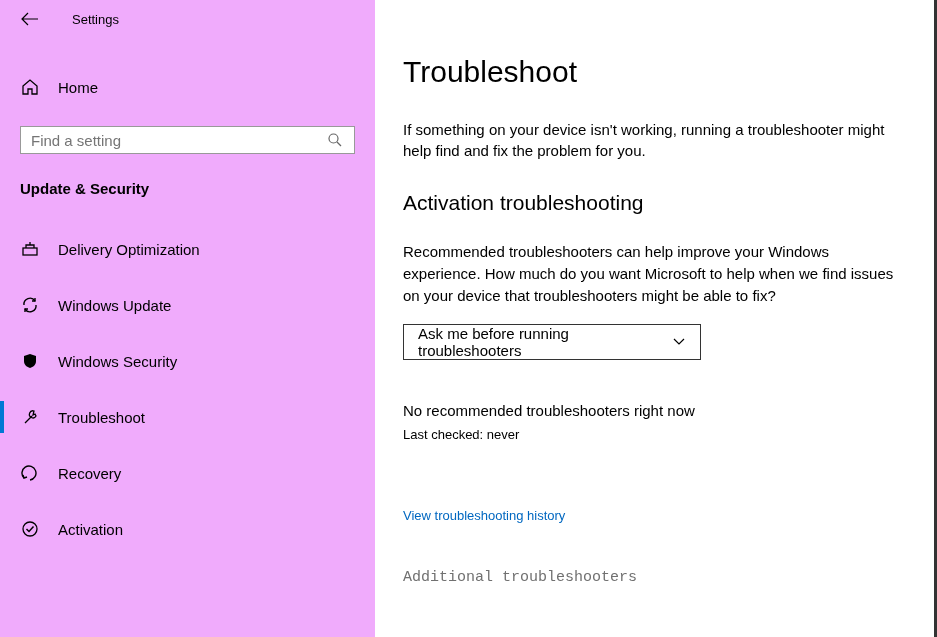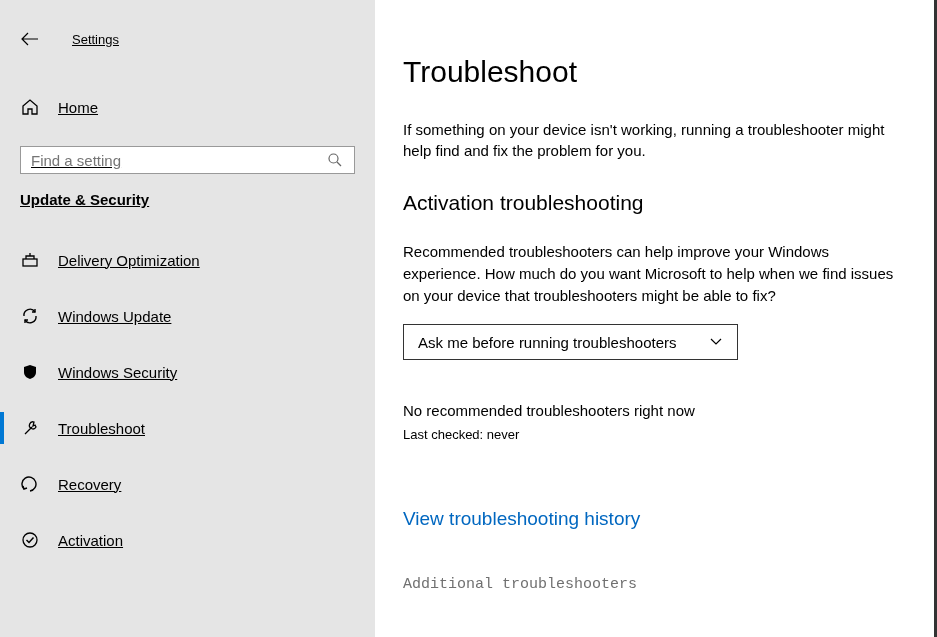--- a/index.html
+++ b/index.html
@@ -6,25 +6,24 @@
     body {
       font-family: 'Segoe UI', Tahoma, sans-serif;
       width: 937px;
       height: 637px;
       display: flex;
       background: #ffffff;
       overflow: hidden;
     }
     .sidebar {
       width: 375px;
-      background: #e5e5e5;
+      background: #f0abfc;
       display: flex;
       flex-direction: column;
-      padding-top: 24px;
-      text-decoration: underline;
+      padding-top: 4px;
     }
     .header-row {
       display: flex;
       align-items: center;
       height: 30px;
       padding-left: 20px;
     }
     .back-arrow {
       width: 20px;
       height: 20px;
@@ -67,21 +66,21 @@
       font-family: inherit;
     }
     .search-icon-slot {
       width: 18px; height: 18px; display: flex; align-items: center; justify-content: center;
     }
     .section-label {
       font-size: 15px;
       font-weight: 600;
       color: #000;
       padding: 0 20px;
-      margin-top: 17px;
+      margin-top: 26px;
       margin-bottom: 24px;
     }
     .nav-item {
       display: flex;
       align-items: center;
       height: 56px;
       padding: 0 20px;
       cursor: pointer;
       position: relative;
     }
@@ -122,21 +121,21 @@
       color: #000;
       margin-bottom: 26px;
     }
     .recommended-text {
       font-size: 15px;
       color: #000;
       line-height: 1.45;
       margin-bottom: 18px;
     }
     .dropdown {
-      width: 335px;
+      width: 298px;
       height: 36px;
       border: 1px solid #333;
       display: flex;
       align-items: center;
       justify-content: space-between;
       padding: 0 14px;
       font-size: 15px;
       cursor: pointer;
       margin-bottom: 42px;
     }
@@ -145,21 +144,21 @@
       font-size: 15px;
       color: #000;
       margin-bottom: 8px;
     }
     .last-checked {
       font-size: 13px;
       color: #000;
       margin-bottom: 66px;
     }
     .link {
-      font-size: 19px;
+      font-size: 13px;
       color: #0067c0;
       cursor: pointer;
       margin-bottom: 46px;
     }
     .additional {
       font-size: 15px;
       color: #707070;
       font-family: Liberation Mono, monospace;
     }
     svg { display: block; }

